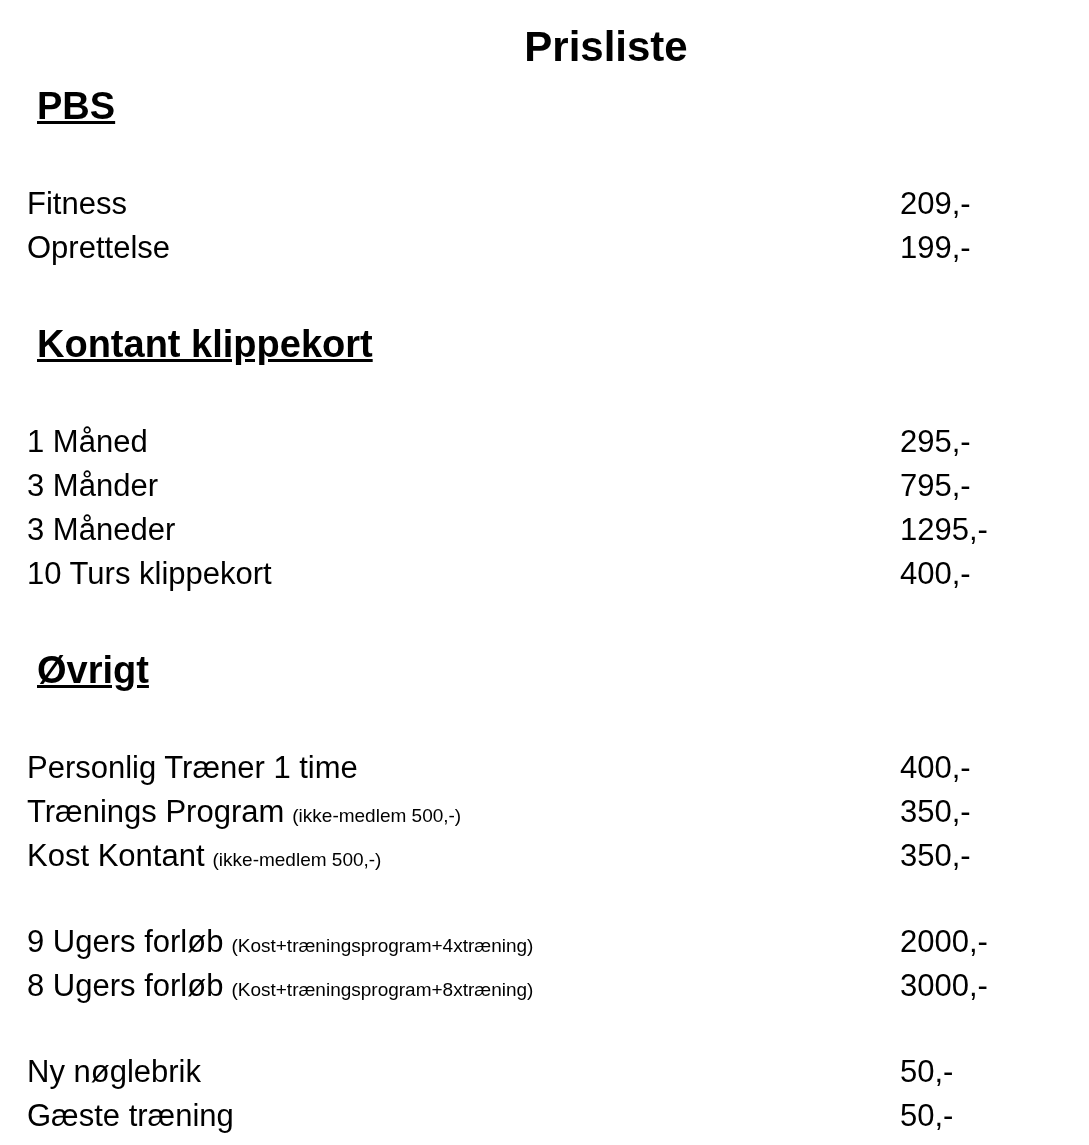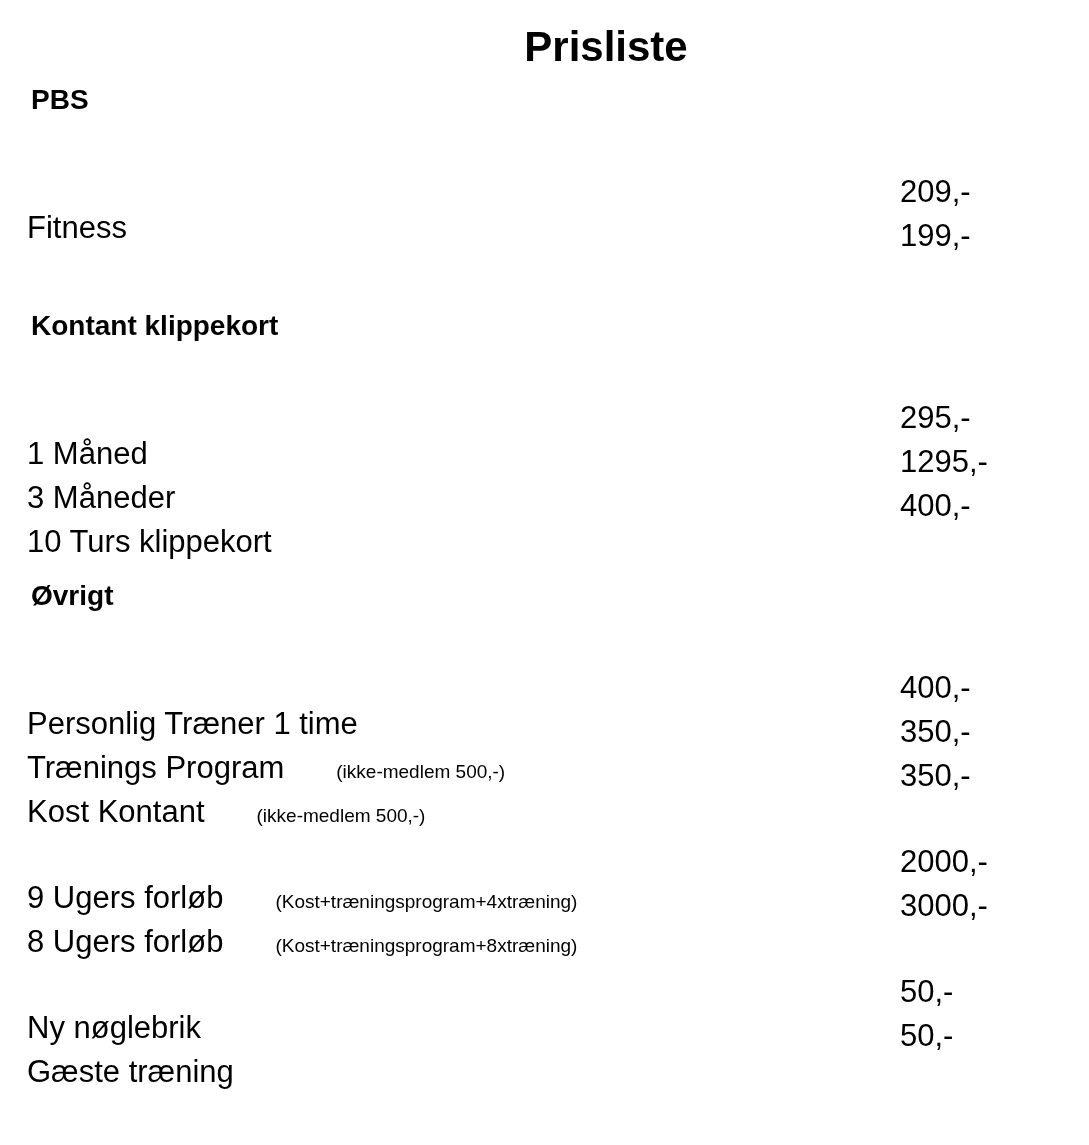--- a/index.html
+++ b/index.html
@@ -41,25 +41,26 @@
 
   
   .body-block {
     position: absolute;
     left: 27px;
     top: 74px;
     width: 1040px;
   }
 
   .section-head {
-    font-size: 28px;
+    font-size: 38px;
     font-weight: bold;
     line-height: 44px;
-    margin: 4px;
+    margin: 10px;
     white-space: nowrap;
+    text-decoration: underline;
   }
 
   
   .spacer {
     height: 44px;
   }
   .spacer-sm {
     height: 42px;
   }
 
@@ -74,30 +75,28 @@
     height: 44px;
     line-height: 44px;
     white-space: nowrap;
   }
 
   .row-label {
     display: inline-block;
     font-size: 31px;
     line-height: 44px;
     vertical-align: baseline;
-    margin-top: 36px;
   }
 
   
   .row-note {
     font-size: 19px;
     line-height: 44px;
     padding-left: 8px;
     vertical-align: baseline;
-    margin-left: 44px;
   }
 
   
   .row-price {
     position: absolute;
     left: 873px;
     top: 0;
     font-size: 31px;
     line-height: 44px;
     white-space: nowrap;
@@ -110,29 +109,30 @@
 
   <div class="doc-title">Prisliste</div>
 
   <div class="body-block">
 
   <div class="section">
         <div class="section-head">PBS</div>
         <div class="spacer"></div>
         <ul class="rows">
           <li class="row"><span class="row-label">Fitness</span><span class="row-price">209,-</span></li>
-          <li class="row"><span class="row-price">199,-</span></li>
+          <li class="row"><span class="row-label">Oprettelse</span><span class="row-price">199,-</span></li>
         </ul>
       </div>
       <div class="spacer-sm"></div>
       <div class="section">
         <div class="section-head">Kontant klippekort</div>
         <div class="spacer"></div>
         <ul class="rows">
           <li class="row"><span class="row-label">1 Måned</span><span class="row-price">295,-</span></li>
+          <li class="row"><span class="row-label">3 Månder</span><span class="row-price">795,-</span></li>
           <li class="row"><span class="row-label">3 Måneder</span><span class="row-price">1295,-</span></li>
           <li class="row"><span class="row-label">10 Turs klippekort</span><span class="row-price">400,-</span></li>
         </ul>
       </div>
       <div class="spacer-sm"></div>
       <div class="section">
         <div class="section-head">Øvrigt</div>
         <div class="spacer"></div>
         <ul class="rows">
           <li class="row"><span class="row-label">Personlig Træner 1 time</span><span class="row-price">400,-</span></li>

